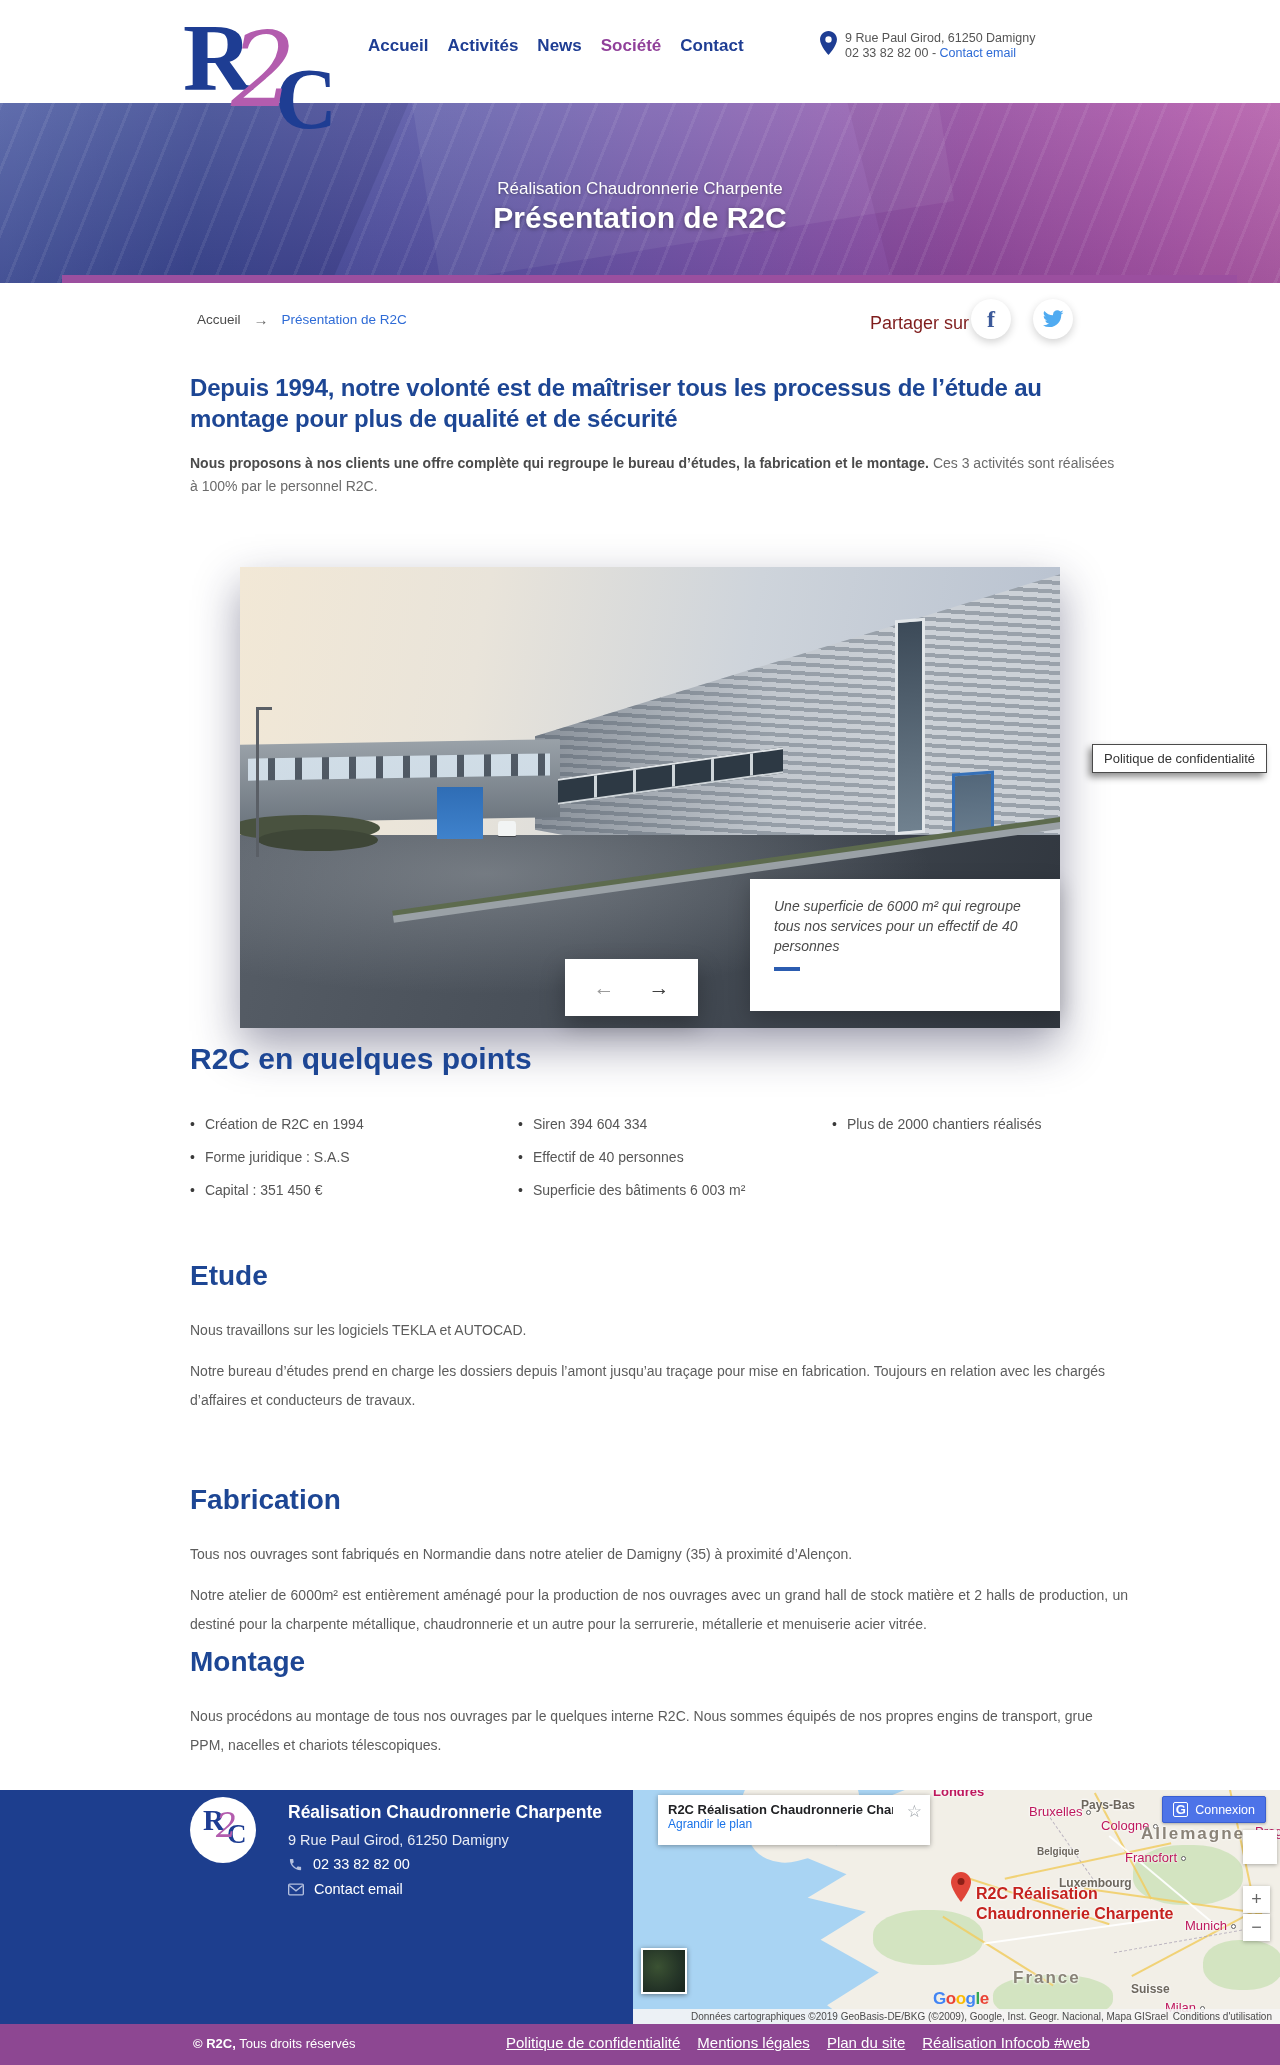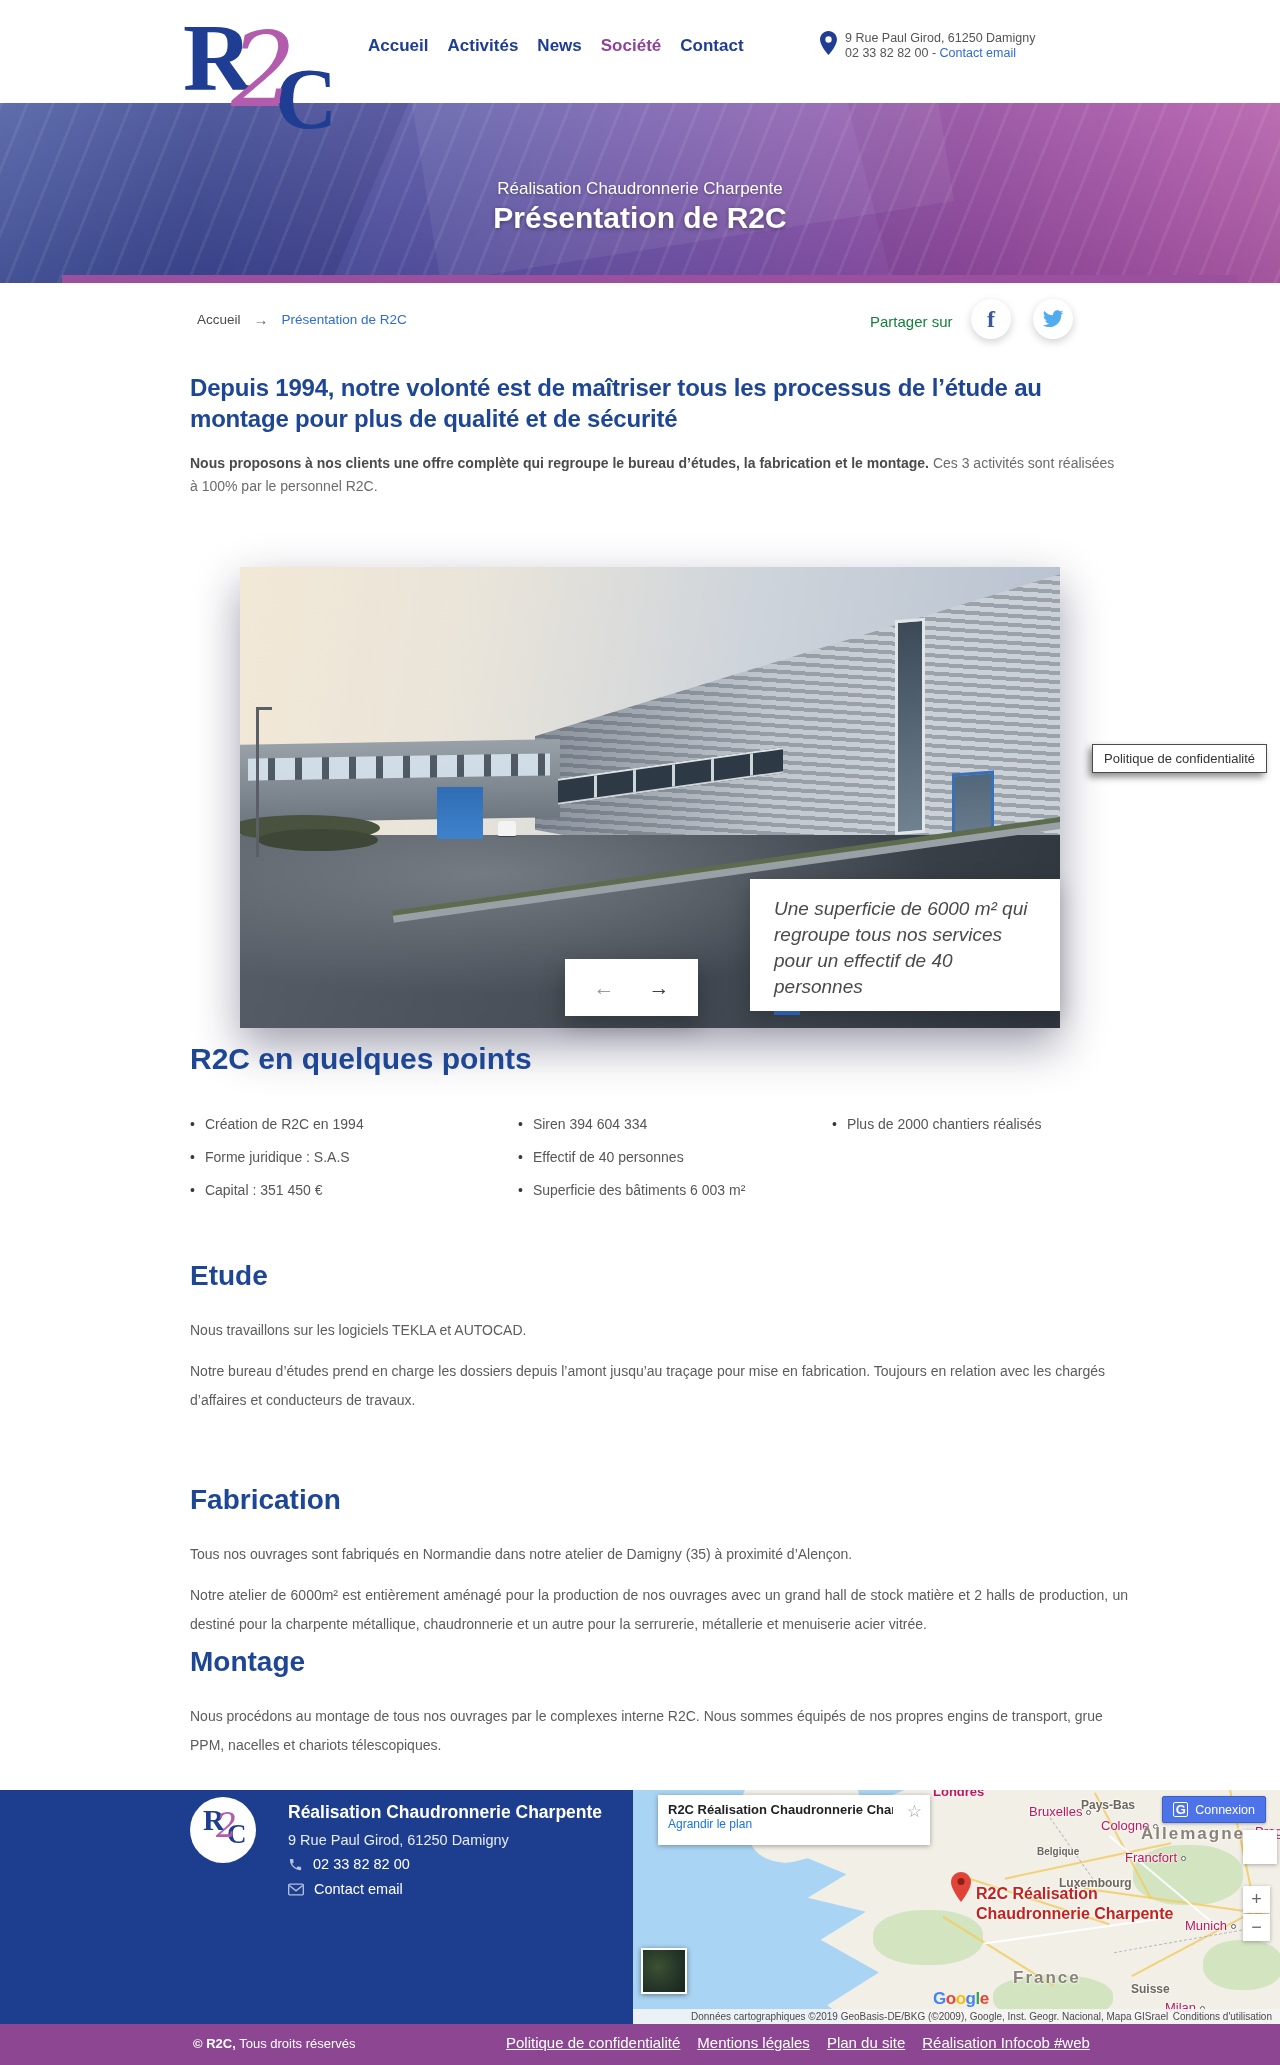--- a/index.html
+++ b/index.html
@@ -32,21 +32,21 @@
   .banner .plane2 { position:absolute; left:420px; top:-80px; width:520px; height:220px; background:rgba(255,255,255,0.07); transform:rotate(-9deg); }
   .banner .plane3 { position:absolute; left:880px; top:-30px; width:460px; height:320px; background:rgba(90,20,90,0.10); transform:skewX(14deg); }
   .banner-sub { position:absolute; left:0; width:100%; top:76px; text-align:center; color:#fff; font-size:17px; text-shadow:0 1px 3px rgba(0,0,0,.35); }
   .banner-title { position:absolute; left:0; width:100%; top:98px; text-align:center; color:#fff; font-size:30px; font-weight:bold; text-shadow:0 1px 4px rgba(0,0,0,.4); }
   .banner-rule { position:absolute; left:62px; bottom:0; width:1175px; height:8px; background:#9b4f9f; }
 
   
   .crumb { position:absolute; left:197px; top:311px; font-size:13.5px; color:#4a4a4a; display:flex; gap:13px; align-items:center; }
   .crumb .arrow { color:#666; font-size:15px; }
   .crumb a { color:#2e6bd6; text-decoration:none; }
-  .share-label { position:absolute; left:870px; top:313px; font-size:15px; color:#15803d; }
+  .share-label { position:absolute; left:870px; top:313px; font-size:18px; color:#7f1d1d; }
   .share-circle { position:absolute; top:299px; width:40px; height:40px; border-radius:50%; background:#fff;
     box-shadow:0 3px 8px rgba(0,0,0,.18); display:flex; align-items:center; justify-content:center; cursor:pointer; }
   .share-fb { left:971px; } .share-tw { left:1033px; }
   .share-fb .f { font-family:"Liberation Serif",serif; font-weight:bold; font-size:24px; color:#3b5999; }
 
   
   .h1 { position:absolute; left:190px; top:372px; width:905px; font-size:24px; line-height:31px; font-weight:bold; color:#1d4694; letter-spacing:-0.2px; }
   .lead { position:absolute; left:190px; top:452px; width:935px; font-size:14px; line-height:23px; color:#6b6b6b; }
   .lead b { color:#4b4b4b; }
 
@@ -76,21 +76,21 @@
     background:
       radial-gradient(ellipse at 30% 20%, rgba(150,156,162,.55) 0%, rgba(150,156,162,0) 55%),
       linear-gradient(105deg,#565d66 0%, #434a53 55%, #30363e 100%); }
   .ph-curb { position:absolute; left:150px; top:300px; width:700px; height:7px; background:#9aa1a6; transform:rotate(-8deg); box-shadow:0 -5px 0 #5d6b4e; }
   .ph-bush { position:absolute; left:-10px; top:248px; width:150px; height:26px; background:#49523f; border-radius:50%; }
   .ph-bush2 { position:absolute; left:18px; top:262px; width:120px; height:22px; background:#3e4637; border-radius:50%; }
   .ph-lamp { position:absolute; left:16px; top:140px; width:3px; height:150px; background:#5a5f66; }
   .ph-lamp::after { content:""; position:absolute; left:0; top:0; width:16px; height:3px; background:#5a5f66; }
   .caption-card { position:absolute; right:0; top:312px; width:310px; height:132px; background:#fff; padding:17px 24px 0 24px;
     box-shadow:0 6px 20px rgba(0,0,0,.22); }
-  .caption-card .txt { font-style:italic; font-size:19px; line-height:26px; color:#4a4a4a; }
+  .caption-card .txt { font-style:italic; font-size:14px; line-height:20px; color:#4a4a4a; }
   .caption-card .dash { margin-top:11px; width:26px; height:4px; background:#2b5cb0; }
   .nav-box { position:absolute; left:325px; top:392px; width:133px; height:57px; background:#fff;
     box-shadow:0 10px 24px rgba(0,0,0,.28); display:flex; align-items:center; justify-content:center; gap:34px; }
   .nav-box .prev { color:#9b9b9b; font-size:21px; cursor:pointer; }
   .nav-box .next { color:#3f3f3f; font-size:21px; cursor:pointer; }
 
   
   .privacy-btn { position:absolute; left:1092px; top:744px; background:#fff; border:1px solid #4a4a4a;
     box-shadow:-3px 4px 7px rgba(0,0,0,.45); font-size:13px; color:#333; padding:6px 11px; cursor:pointer; z-index:20; }
 
@@ -267,21 +267,21 @@
 </div>
 
 <h2 class="sec-title" style="top:1484px">Fabrication</h2>
 <div class="sec-body" style="top:1540px">
   <p>Tous nos ouvrages sont fabriqués en Normandie dans notre atelier de Damigny (35) à proximité d’Alençon.</p>
   <p class="just">Notre atelier de 6000m² est entièrement aménagé pour la production de nos ouvrages avec un grand hall de stock matière et 2 halls de production, un destiné pour la charpente métallique, chaudronnerie et un autre pour la serrurerie, métallerie et menuiserie acier vitrée.</p>
 </div>
 
 <h2 class="sec-title" style="top:1646px">Montage</h2>
 <div class="sec-body" style="top:1702px">
-  <p>Nous procédons au montage de tous nos ouvrages par le complexes interne R2C. Nous sommes équipés de nos propres engins de transport, grue PPM, nacelles et chariots télescopiques.</p>
+  <p>Nous procédons au montage de tous nos ouvrages par le quelques interne R2C. Nous sommes équipés de nos propres engins de transport, grue PPM, nacelles et chariots télescopiques.</p>
 </div>
 
 <footer class="footer">
   <div class="f-logo">
     <span class="l-r">R</span>
     <span class="l-2">2</span>
     <span class="l-c">C</span>
   </div>
   <div class="f-company">Réalisation Chaudronnerie Charpente</div>
   <div class="f-addr">9 Rue Paul Girod, 61250 Damigny</div>

